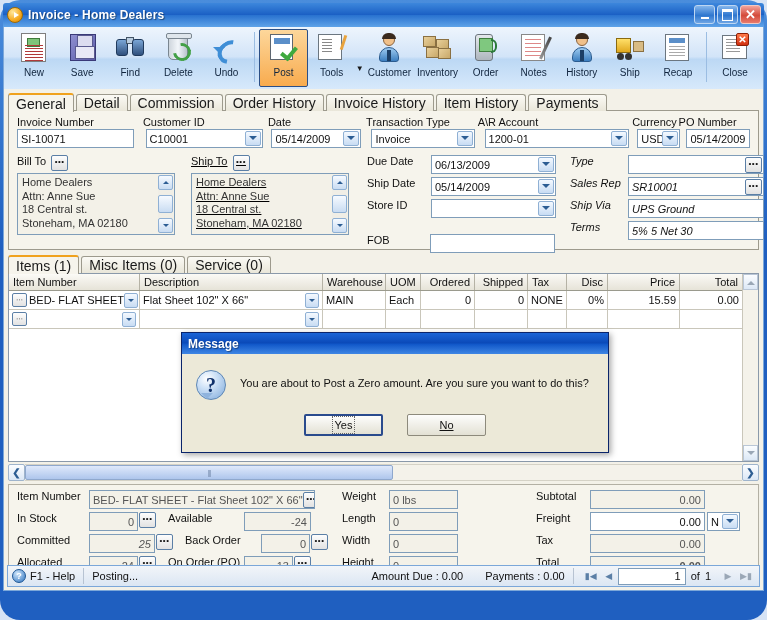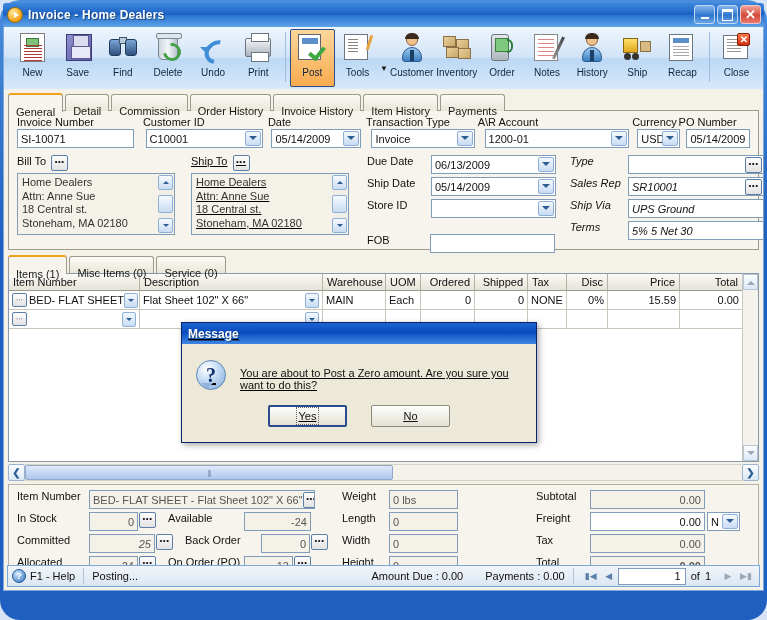--- a/index.html
+++ b/index.html
@@ -148,25 +148,25 @@
     background: #f3f1e8;
     border-left: 1px solid #7ba7d9; border-right: 1px solid #7ba7d9;
     border-bottom: 1px solid #7ba7d9;
     height: 502px; position: relative;
     padding: 3px 4px 0 4px;
   }
 
   
   .tabrow { display: flex; align-items: flex-end; height: 19px; position: relative; z-index: 3; }
   .tab {
-    height: 17px; padding: 8px 7px; margin-right: 2px;
+    height: 17px; padding: 0 7px; margin-right: 2px;
     background: linear-gradient(180deg,#fbfaf5,#e9e6d9);
     border: 1px solid #9d9a8d; border-bottom: none;
     border-radius: 3px 3px 0 0;
-    font-size: 11px; color: #1a1a1a; line-height: 16px;
+    font-size: 14px; color: #1a1a1a; line-height: 16px;
     white-space: nowrap;
   }
   .tab.sel {
     height: 19px; line-height: 18px;
     background: #f6f4ec;
     border-top: 2px solid #f0a21e;
     font-weight: normal;
     position: relative; top: 1px;
   }
   .tabpanel {
@@ -256,24 +256,23 @@
     padding: 0 4px;
   }
   .sb-ico{width:14px;height:14px;border-radius:50%;background:radial-gradient(circle at 35% 30%,#cfe6fb,#2f74c0);border:1px solid #1e5795;color:#fff;font-size:9px;font-weight:bold;text-align:center;line-height:13px;margin-right:4px;}
   .sb-div{width:1px;height:16px;background:#b7c3d2;margin:0 8px;}
   .navbtn{width:18px;height:16px;display:flex;align-items:center;justify-content:center;color:#9aa7b6;font-size:9px;}
   .navbtn.on{color:#5b7fa6;}
   .pagebox{width:68px;height:17px;border:1px solid #7f9db9;background:#fff;text-align:right;font-size:11px;line-height:15px;padding-right:4px;}
 
   
   .modal {
-    position:absolute; left:181px; top:322px; width:356px; height:121px;
+    position:absolute; left:181px; top:332px; width:428px; height:121px;
     background:#ece9d8; border:1px solid #0a246a;
     box-shadow: 2px 2px 6px rgba(0,0,0,.35);
-    text-decoration: underline;
   }
   .modal-title {
     height:21px; background: linear-gradient(180deg,#1a64d6 0%,#0a49b8 48%,#0f56c8 52%,#3f86e4 100%);
     color:#fff; font-size:12px; font-weight:bold; display:flex; align-items:center;
     padding-left:6px; text-shadow:1px 1px 1px rgba(0,0,0,.4);
   }
   .modal-body { display:flex; align-items:flex-start; padding:16px 14px 0 14px; }
   .q-icon {
     width:30px;height:30px;border-radius:50%;flex:0 0 auto;
     background:radial-gradient(circle at 35% 28%,#ffffff 0%,#cfe2f7 35%,#7da9da 100%);
@@ -348,26 +347,20 @@
       <div class="tb-ico">
           <div class="trash"></div>
         </div>
       <div class="tb-lbl">Delete</div>
     </div>
     <div class="tb-item">
       <div class="tb-ico">
           <div class="undo"></div>
         </div>
       <div class="tb-lbl">Undo</div>
-    </div>
-    <div class="tb-item">
-      <div class="tb-ico">
-          <div class="printer"></div>
-        </div>
-      <div class="tb-lbl">Print</div>
     </div>
     <div class="tb-sep"></div>
     <div class="tb-item active">
       <div class="tb-ico">
           <div class="post">
             <div class="chk"></div>
           </div>
         </div>
       <div class="tb-lbl">Post</div>
     </div>

